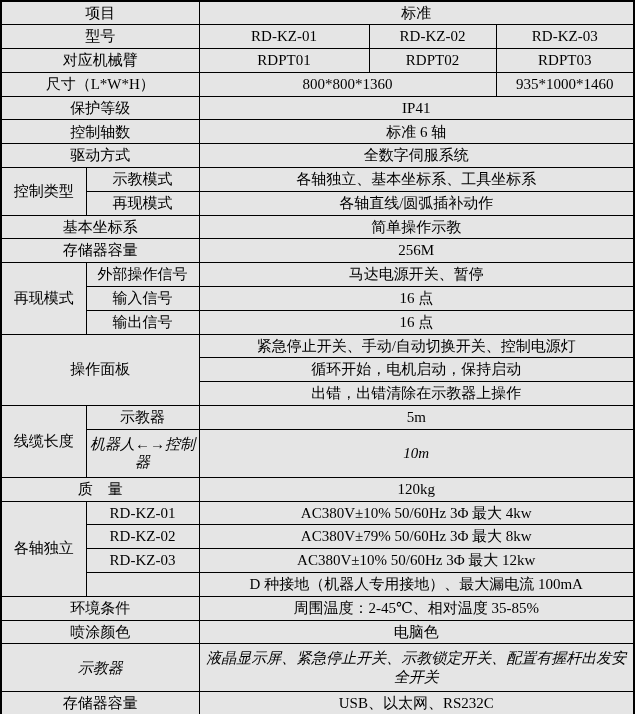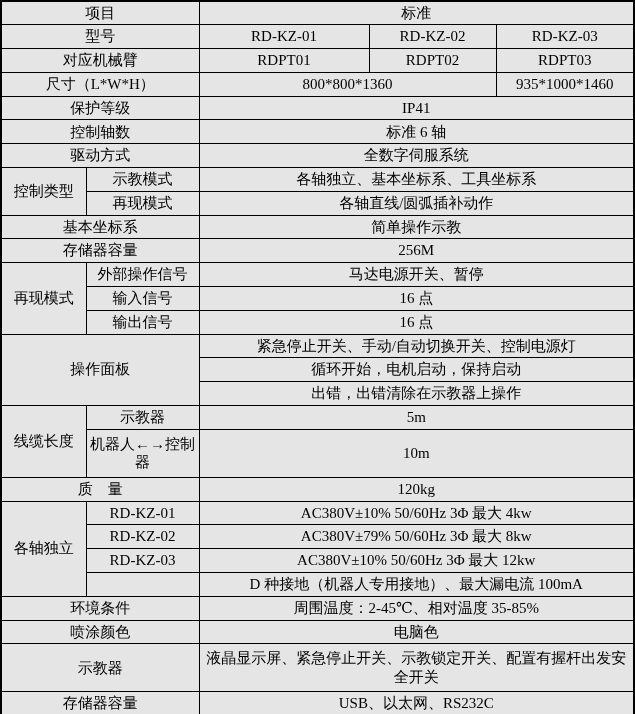--- a/index.html
+++ b/index.html
@@ -24,21 +24,21 @@
   }
   table.spec td {
     border: 1px solid #000000;
     text-align: center;
     vertical-align: middle;
     padding: 0 2px;
     overflow: hidden;
     line-height: 1.25;
   }
   tr.r { height: 23.8px; }
-  tr.tall { height: 48px; }
+  tr.tall { height: 48px; font-style: italic; }
 </style>
 </head>
 <body>
 
 <div class="page">
   <table class="spec">
     <colgroup>
       <col style="width:85px">
       <col style="width:113px">
       <col style="width:170px">

